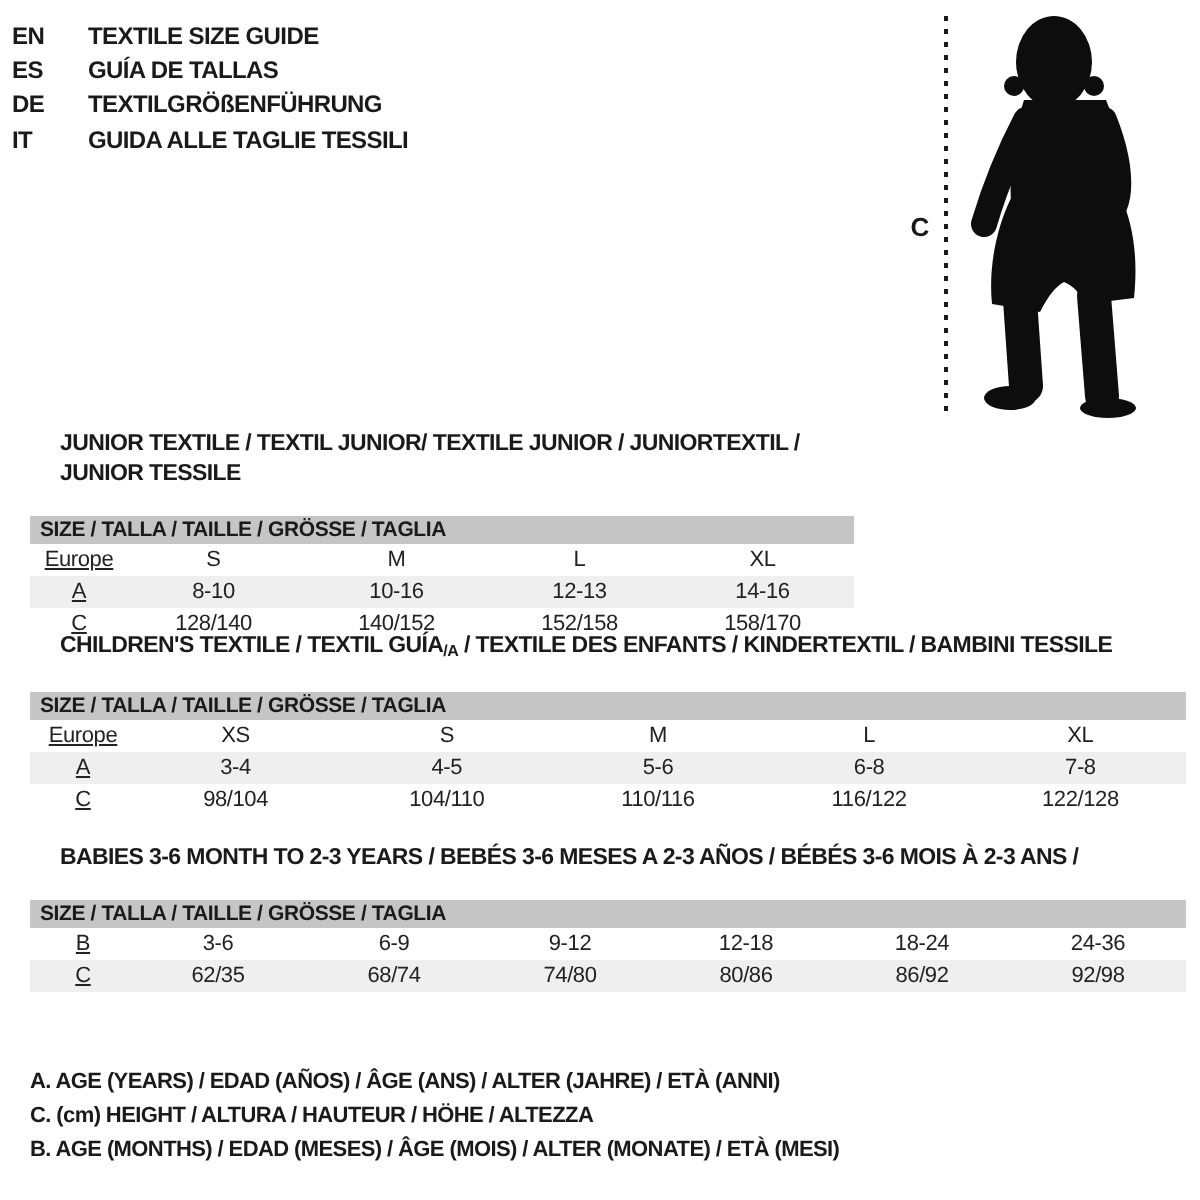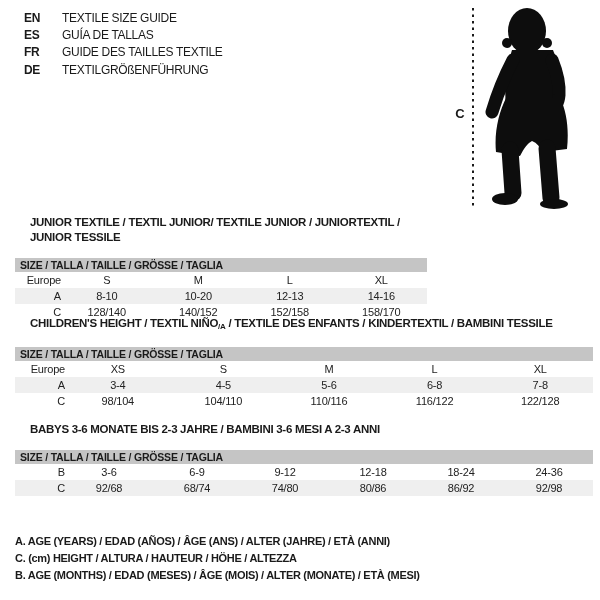--- a/index.html
+++ b/index.html
@@ -1,41 +1,41 @@
 <!DOCTYPE html>
 <html><head>
 <meta charset="utf-8">
 <style>
   html,body{margin:0;padding:0;background:#fff;}
   .page{
     position:relative;width:600px;height:600px;background:#ffffff;
     font-family:"Liberation Sans",sans-serif;color:#1a1a1a;overflow:hidden;
   }
   
-  .lang-block{position:absolute;left:24px;top:10px;}
+  .lang-block{position:absolute;left:6px;top:10px;}
   .lang-row{display:flex;line-height:17.2px;}
   .lang-code{width:38px;font-size:12px;font-weight:700;letter-spacing:-0.3px;}
-  .lang-title{font-size:12px;font-weight:400;letter-spacing:-0.3px;}
+  .lang-title{font-size:12px;font-weight:700;letter-spacing:-0.3px;}
   
   .figure-svg{position:absolute;left:450px;top:0px;width:150px;height:215px;}
   .height-label{position:absolute;left:452px;top:106px;width:16px;text-align:center;
     font-size:13px;font-weight:700;}
   
   .tbl-section{position:absolute;left:15px;}
   #table-section-0{top:215px;width:412px;}
   #table-section-1{top:316px;width:578px;}
   #table-section-2{top:422px;width:578px;}
   .tbl-title{font-size:11.5px;font-weight:700;letter-spacing:-0.3px;line-height:15px;margin:0 0 13px 15px;}
   .tbl-title .sub{font-size:8px;vertical-align:-2px;}
   table.size-table{width:100%;border-collapse:collapse;table-layout:fixed;}
   table.size-table td{padding:0;height:16px;vertical-align:middle;text-align:center;
     font-size:11px;font-weight:400;color:#222;letter-spacing:-0.2px;}
   table.size-table td.bar{height:14px;line-height:14px;text-align:left;padding-left:5px;
     font-size:10.5px;font-weight:700;color:#1a1a1a;letter-spacing:-0.2px;}
-  table.size-table td.label{text-align:right;padding-left:3px;}
+  table.size-table td.label{text-align:center;padding-left:3px;text-decoration:underline;}
   table.size-table col.label-col{width:50px;}
   #table-section-0 table.size-table col.label-col{width:46px;}
   
   .notes{position:absolute;left:15px;top:533px;}
   .note-line{font-size:11px;font-weight:700;letter-spacing:-0.3px;line-height:17px;}
 </style>
 </head>
 <body>
 
 <div class="page">
@@ -43,26 +43,26 @@
   <div class="lang-block">
       <div class="lang-row">
         <span class="lang-code">EN</span>
         <span class="lang-title">TEXTILE SIZE GUIDE</span>
       </div>
       <div class="lang-row">
         <span class="lang-code">ES</span>
         <span class="lang-title">GUÍA DE TALLAS</span>
       </div>
       <div class="lang-row">
-        <span class="lang-code">FR</span>
-        <span class="lang-title">GUIDE DES TAILLES TEXTILE</span>
-      </div>
-      <div class="lang-row">
         <span class="lang-code">DE</span>
         <span class="lang-title">TEXTILGRÖßENFÜHRUNG</span>
+      </div>
+      <div class="lang-row">
+        <span class="lang-code">IT</span>
+        <span class="lang-title">GUIDA ALLE TAGLIE TESSILI</span>
       </div>
     </div>
 
   <svg class="figure-svg" viewBox="0 0 150 215" xmlns="http://www.w3.org/2000/svg">
     <g stroke="#1a1a1a" stroke-width="2">
       <line x1="23" y1="8" x2="23" y2="206" stroke-dasharray="2.5 4"></line>
     </g>
     <g fill="#0d0d0d" stroke="none">
       <ellipse cx="77" cy="31" rx="19" ry="23"></ellipse>
       <circle cx="57" cy="43" r="5"></circle>
@@ -98,37 +98,37 @@
           <tr>
             <td class="label">Europe</td>
             <td class="cell">S</td>
             <td class="cell">M</td>
             <td class="cell">L</td>
             <td class="cell">XL</td>
           </tr>
           <tr style="background: rgb(239, 239, 239);">
             <td class="label">A</td>
             <td class="cell">8-10</td>
-            <td class="cell">10-20</td>
+            <td class="cell">10-16</td>
             <td class="cell">12-13</td>
             <td class="cell">14-16</td>
           </tr>
           <tr>
             <td class="label">C</td>
             <td class="cell">128/140</td>
             <td class="cell">140/152</td>
             <td class="cell">152/158</td>
             <td class="cell">158/170</td>
           </tr>
         </tbody>
       </table>
     </section>
   <section class="tbl-section" id="table-section-1">
       <div class="tbl-title">
-        <div class="title-line"><span>CHILDREN'S HEIGHT / TEXTIL NIÑO</span><span class="sub">/A</span><span> / TEXTILE DES ENFANTS / KINDERTEXTIL / BAMBINI TESSILE</span></div>
+        <div class="title-line"><span>CHILDREN'S TEXTILE / TEXTIL GUÍA</span><span class="sub">/A</span><span> / TEXTILE DES ENFANTS / KINDERTEXTIL / BAMBINI TESSILE</span></div>
       </div>
       <table class="size-table">
         <colgroup>
           <col class="label-col">
           <col class="data-col">
           <col class="data-col">
           <col class="data-col">
           <col class="data-col">
           <col class="data-col">
         </colgroup>
@@ -158,21 +158,21 @@
             <td class="cell">104/110</td>
             <td class="cell">110/116</td>
             <td class="cell">116/122</td>
             <td class="cell">122/128</td>
           </tr>
         </tbody>
       </table>
     </section>
   <section class="tbl-section" id="table-section-2">
       <div class="tbl-title">
-        <div class="title-line"><span>BABYS 3-6 MONATE BIS 2-3 JAHRE / BAMBINI 3-6 MESI A 2-3 ANNI</span></div>
+        <div class="title-line"><span>BABIES 3-6 MONTH TO 2-3 YEARS / BEBÉS 3-6 MESES A 2-3 AÑOS / BÉBÉS 3-6 MOIS À 2-3 ANS /</span></div>
       </div>
       <table class="size-table">
         <colgroup>
           <col class="label-col">
           <col class="data-col">
           <col class="data-col">
           <col class="data-col">
           <col class="data-col">
           <col class="data-col">
           <col class="data-col">
@@ -185,21 +185,21 @@
             <td class="label">B</td>
             <td class="cell">3-6</td>
             <td class="cell">6-9</td>
             <td class="cell">9-12</td>
             <td class="cell">12-18</td>
             <td class="cell">18-24</td>
             <td class="cell">24-36</td>
           </tr>
           <tr style="background: rgb(239, 239, 239);">
             <td class="label">C</td>
-            <td class="cell">92/68</td>
+            <td class="cell">62/35</td>
             <td class="cell">68/74</td>
             <td class="cell">74/80</td>
             <td class="cell">80/86</td>
             <td class="cell">86/92</td>
             <td class="cell">92/98</td>
           </tr>
         </tbody>
       </table>
     </section>
 

